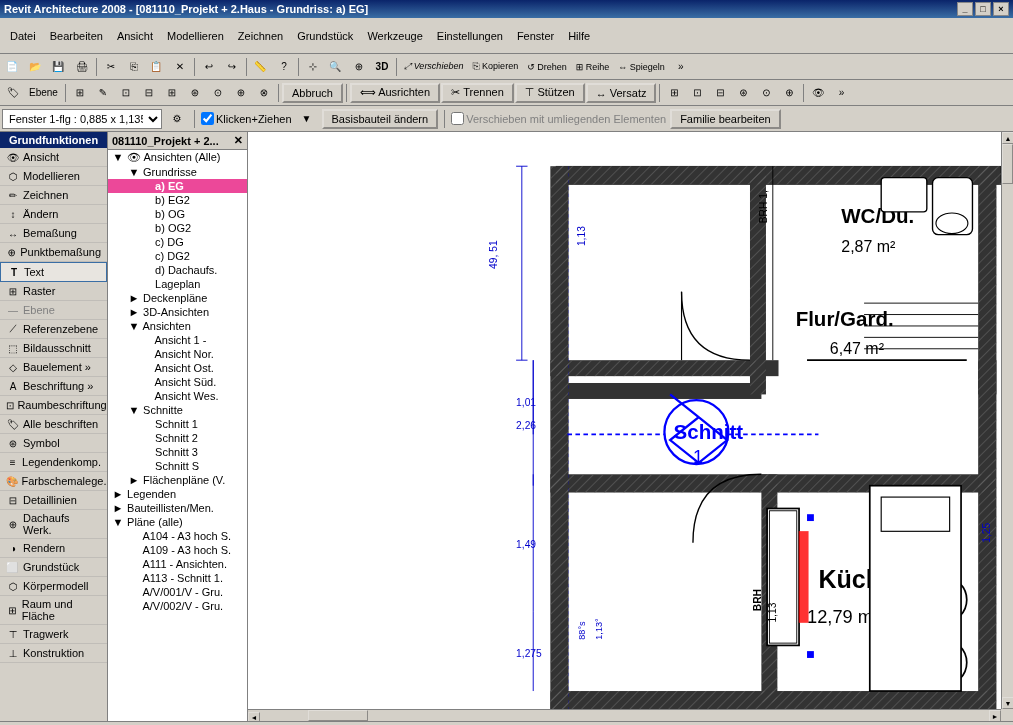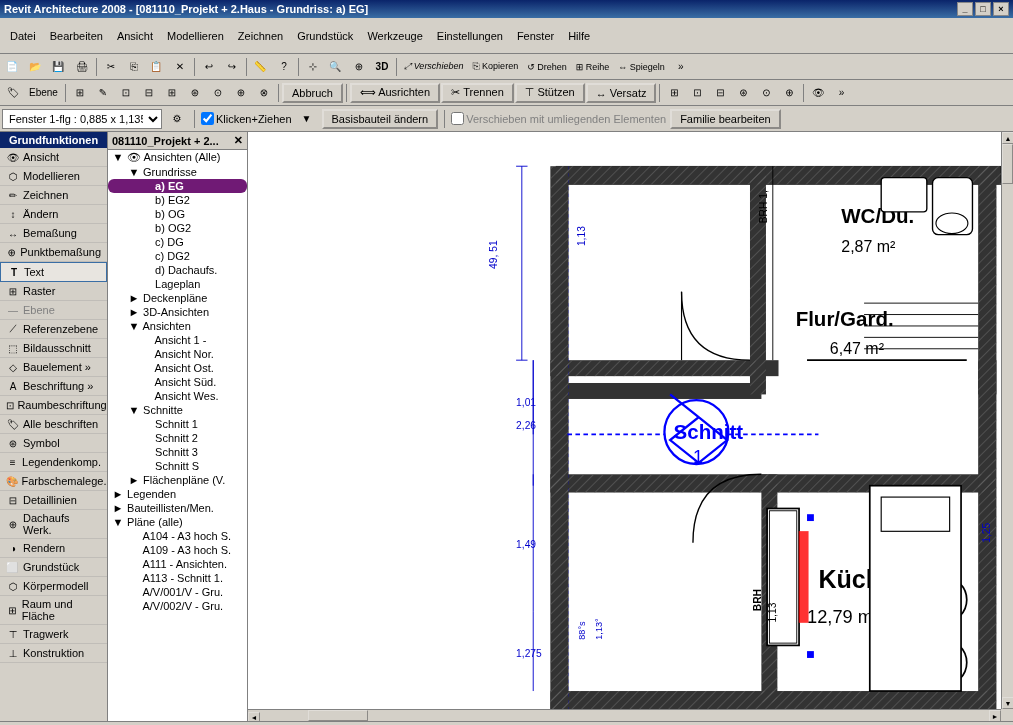--- a/index.html
+++ b/index.html
@@ -151,21 +151,21 @@
       justify-content: space-between;
       align-items: center;
     }
     .tree-item {
       padding: 1px 0;
       cursor: pointer;
       white-space: nowrap;
       overflow: hidden;
       text-overflow: ellipsis;
     }
-    .tree-item.selected { background: #701a75; color: white; border-radius: 6px; }
+    .tree-item.selected { background: #ec4899; color: white; }
     .tree-item.bold { font-weight: bold; }
     .tree-expand { display: inline-block; width: 12px; text-align: center; }
     .tree-indent1 { padding-left: 4px; }
     .tree-indent2 { padding-left: 20px; }
     .tree-indent3 { padding-left: 32px; }
 
     
     .canvas-area {
       flex: 1;
       background: #8b5cf6;

